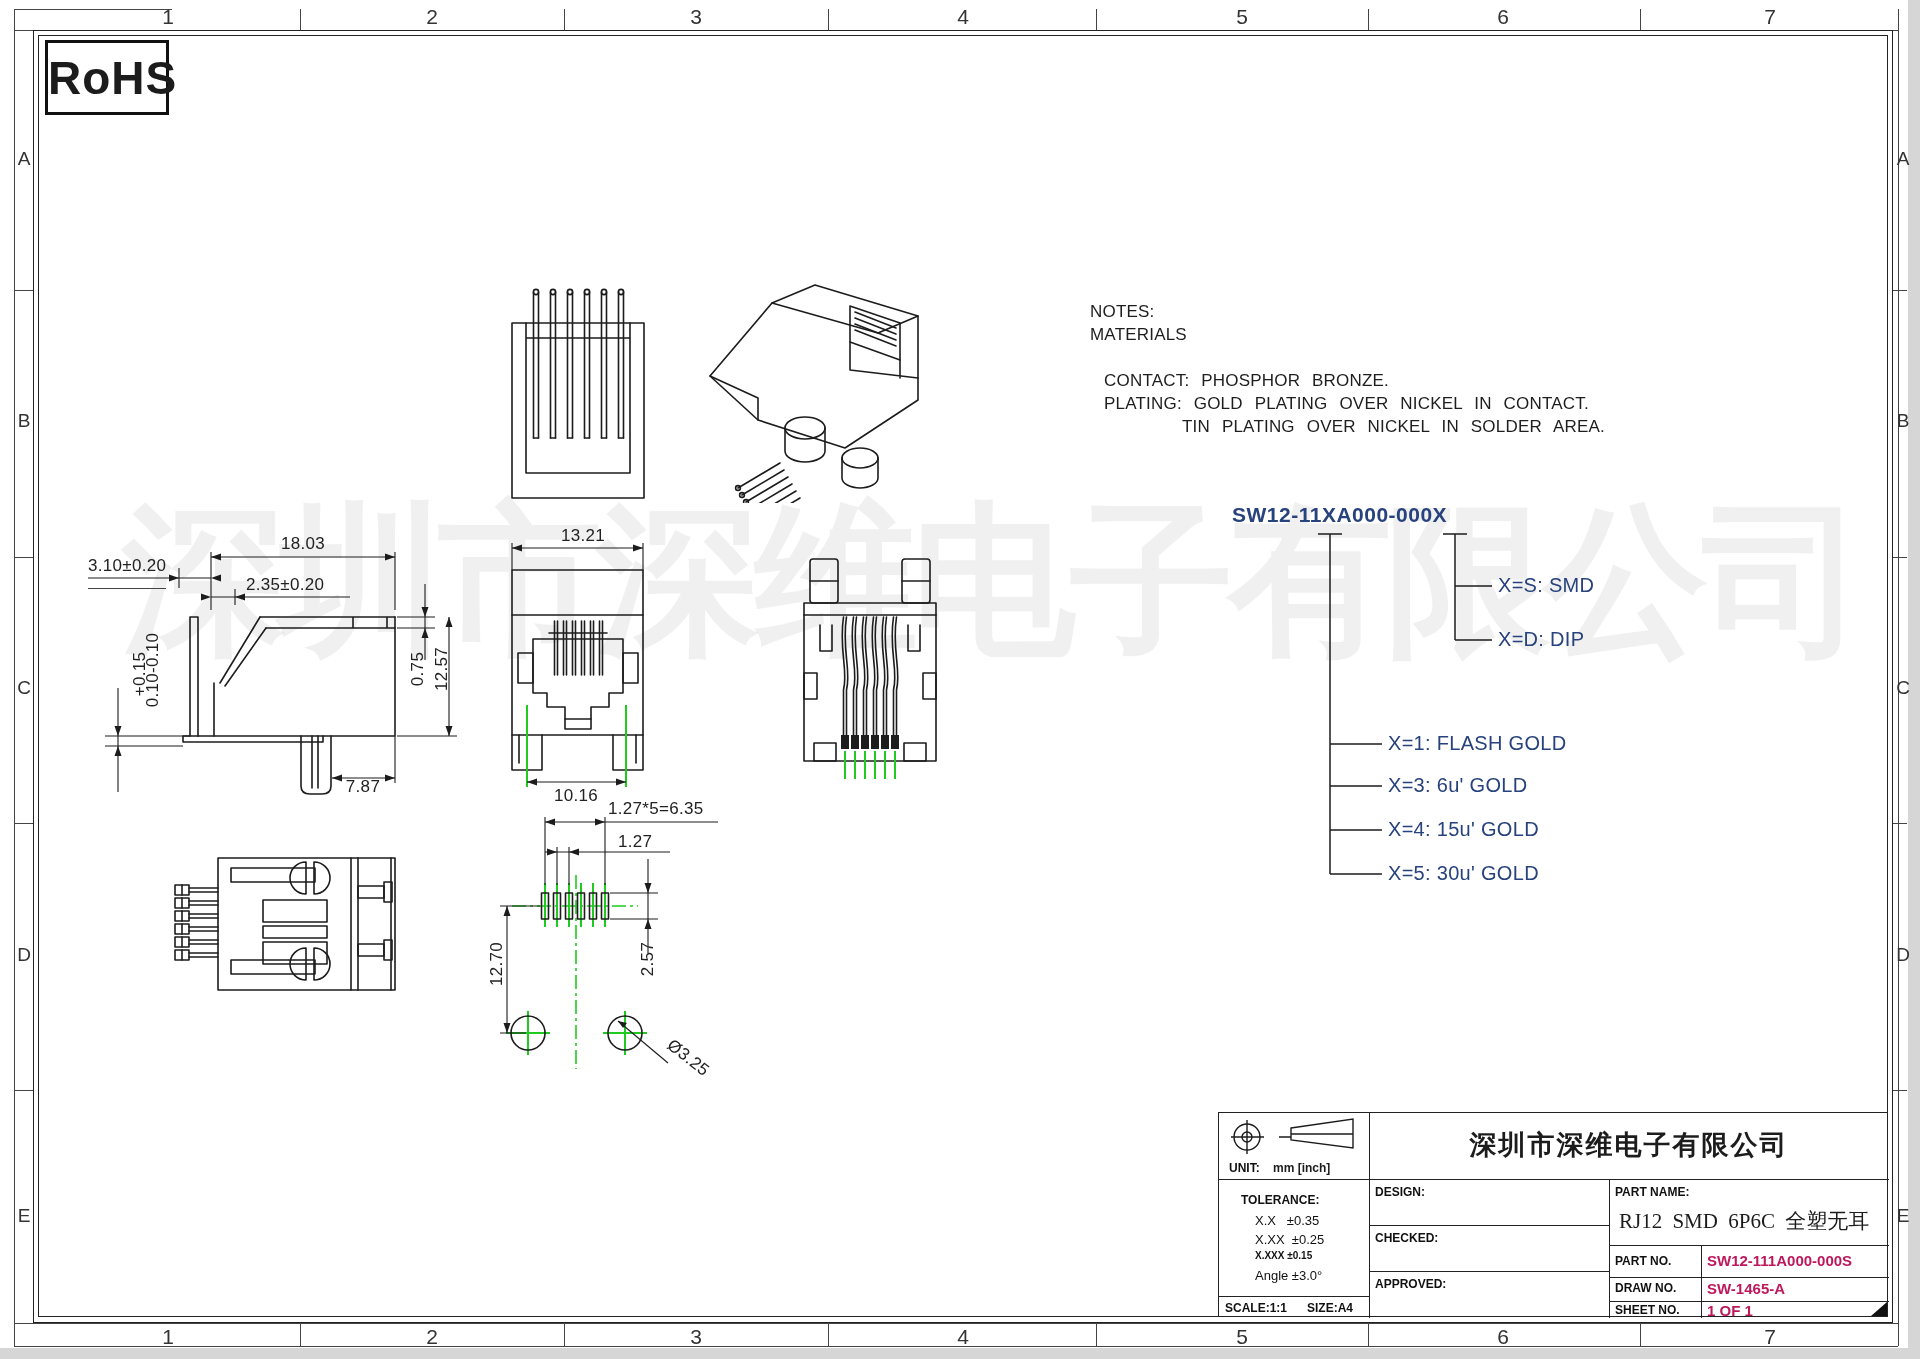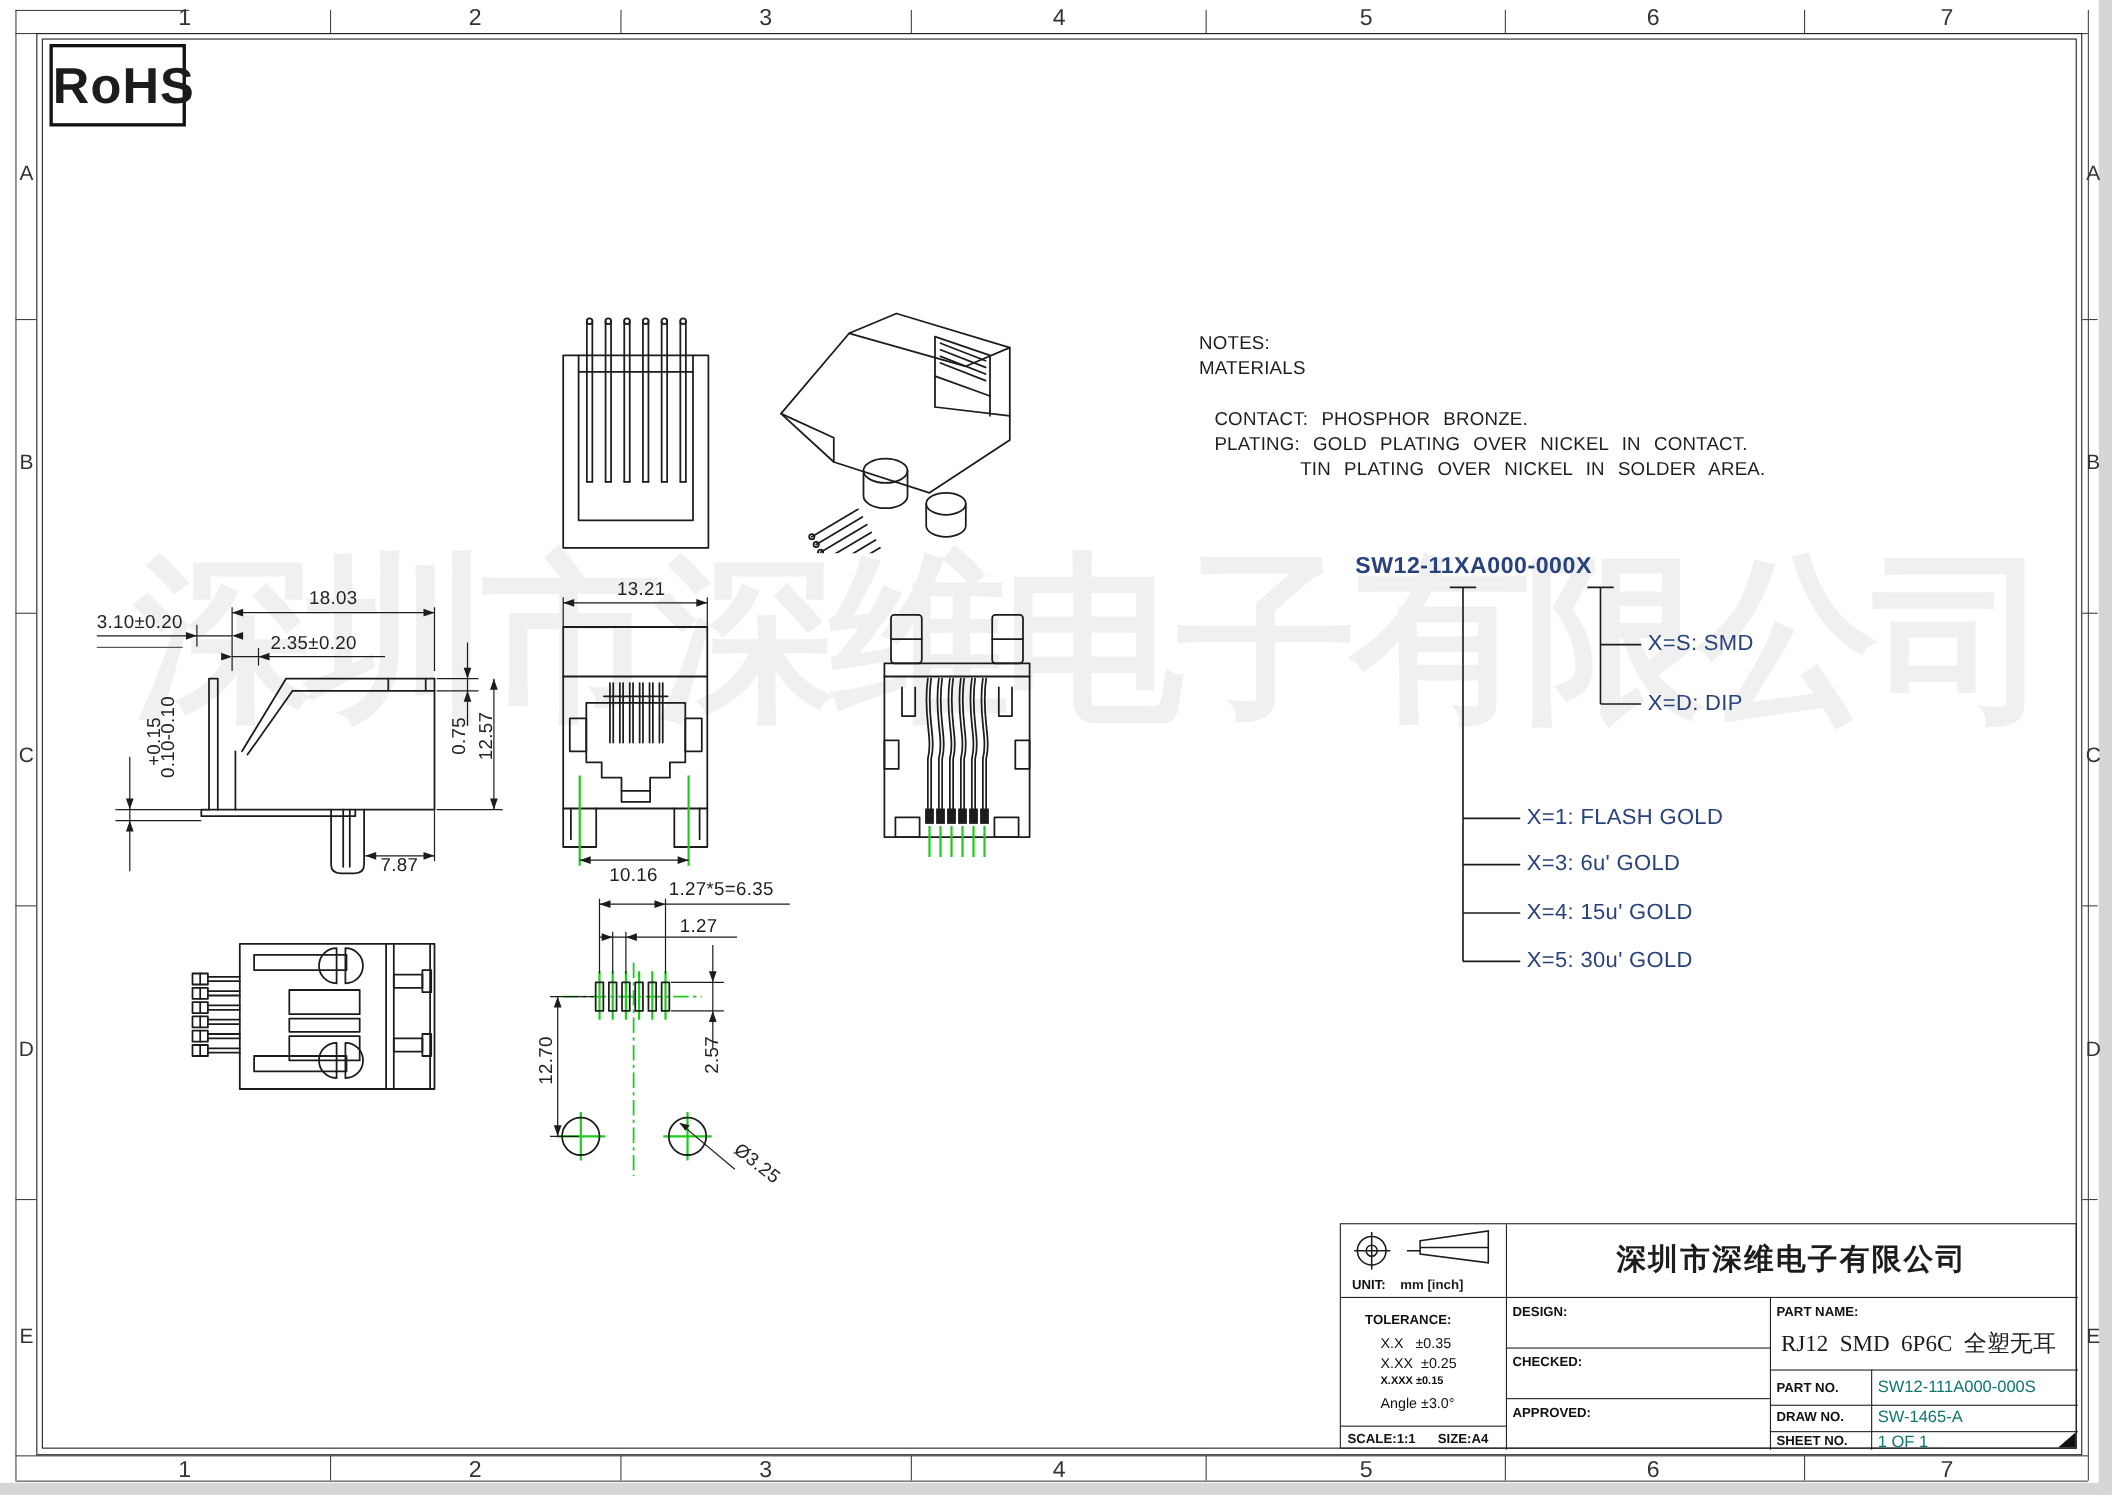--- a/index.html
+++ b/index.html
@@ -15,21 +15,21 @@
   .vline{position:absolute;background:#444;width:1px}
   .frame{position:absolute;border:1.6px solid #222}
   .gridnum{position:absolute;width:40px;text-align:center;font-size:21px;color:#333}
   .gridrow{position:absolute;width:18px;text-align:center;font-size:19px;color:#333}
   .dim{position:absolute;font-size:17px;color:#222;letter-spacing:.3px;z-index:3;white-space:nowrap}
   .ctr{text-align:center}
   .rot{transform:rotate(-90deg)}
   .notesline{position:absolute;font-size:17px;color:#1e1e1e;word-spacing:7px;letter-spacing:.2px;white-space:nowrap;z-index:3}
   .treelbl{position:absolute;font-size:20px;color:var(--tree);letter-spacing:.3px;white-space:nowrap;z-index:3}
   .tbl-label{position:absolute;font-size:12px;font-weight:bold;color:#111;white-space:nowrap}
-  .tbl-val{position:absolute;font-size:15px;font-weight:normal;color:#0f766e;white-space:nowrap}
+  .tbl-val{position:absolute;font-size:15px;font-weight:bold;color:#be185d;white-space:nowrap}
   .revtxt{position:absolute;font-size:12px;font-weight:bold;color:#222;text-align:center}
   .pre{white-space:pre}
   svg .ln{fill:none;stroke:var(--line);stroke-width:1.6;stroke-linejoin:round;stroke-linecap:round}
   svg .lt{fill:none;stroke:var(--line);stroke-width:1.1}
   svg .ar{fill:var(--line);stroke:none}
   svg .gn{fill:none;stroke:var(--green);stroke-width:2}
   svg .gnd{fill:none;stroke:var(--green);stroke-width:1.6;stroke-dasharray:14 4 3 4}
   svg .blk{fill:var(--line);stroke:none}
   .drawing{position:absolute;z-index:2}
   #watermark{position:absolute;left:122px;top:472px;font-size:164px;font-weight:bold;

